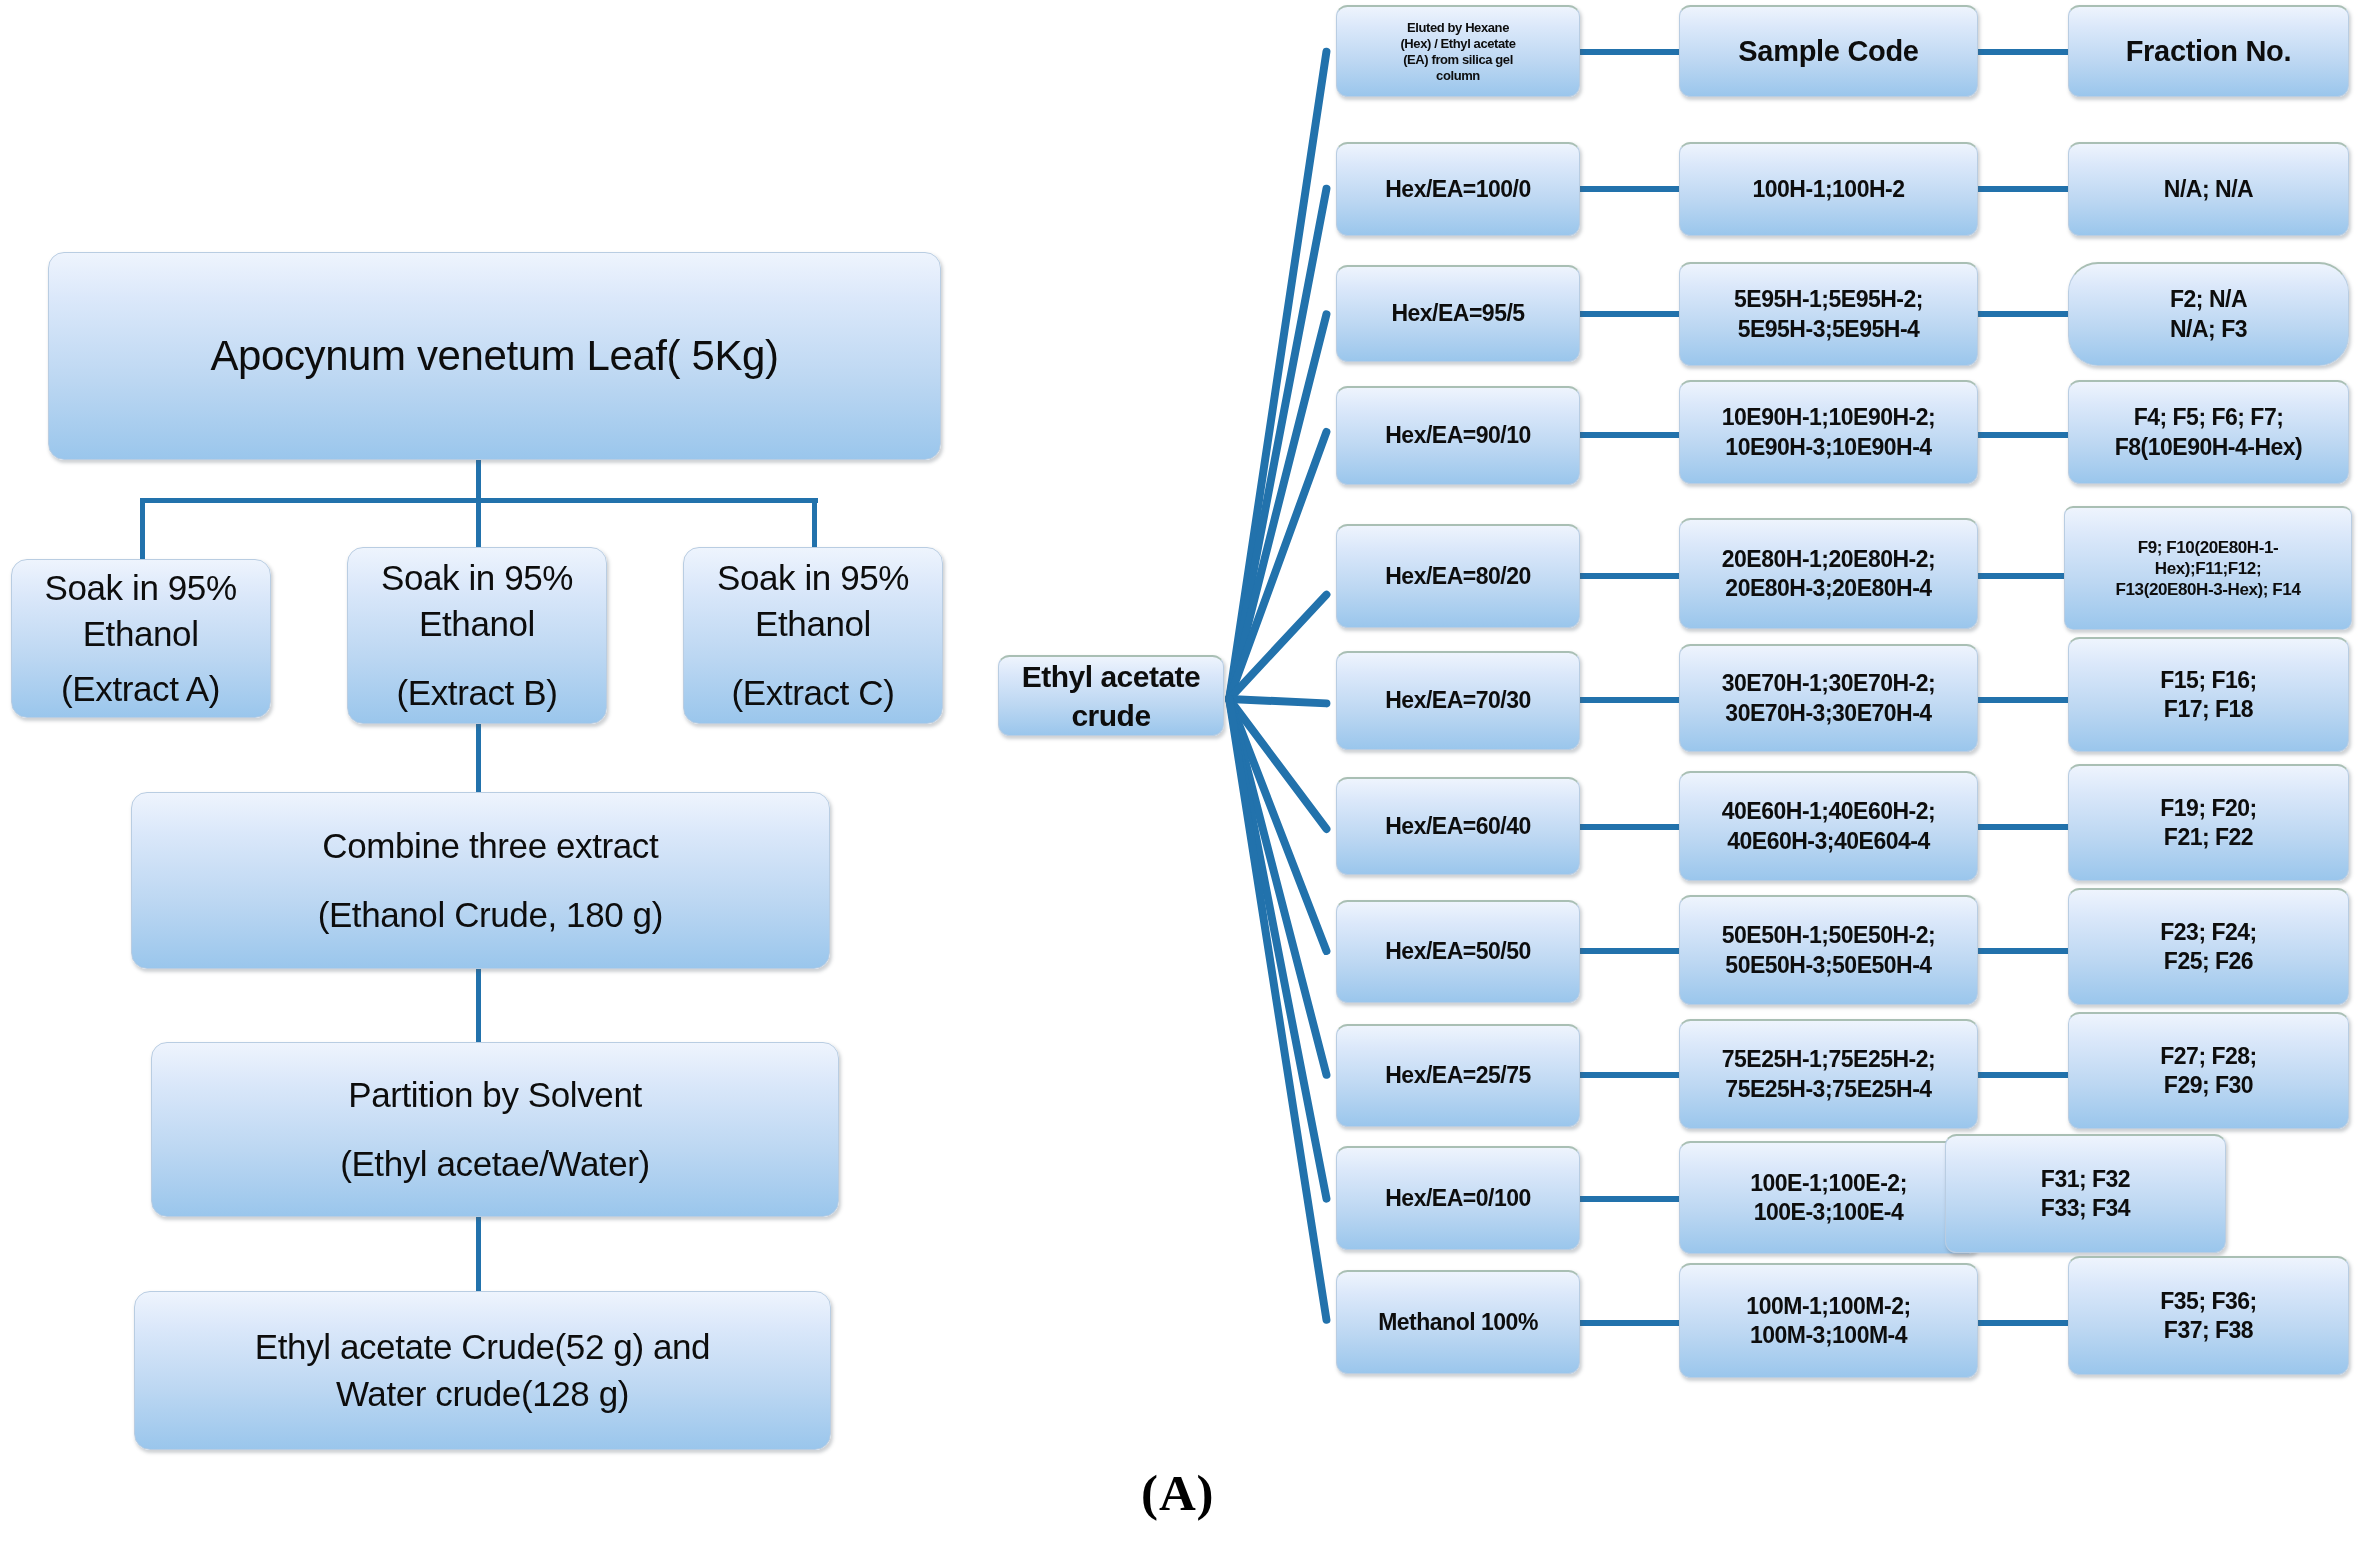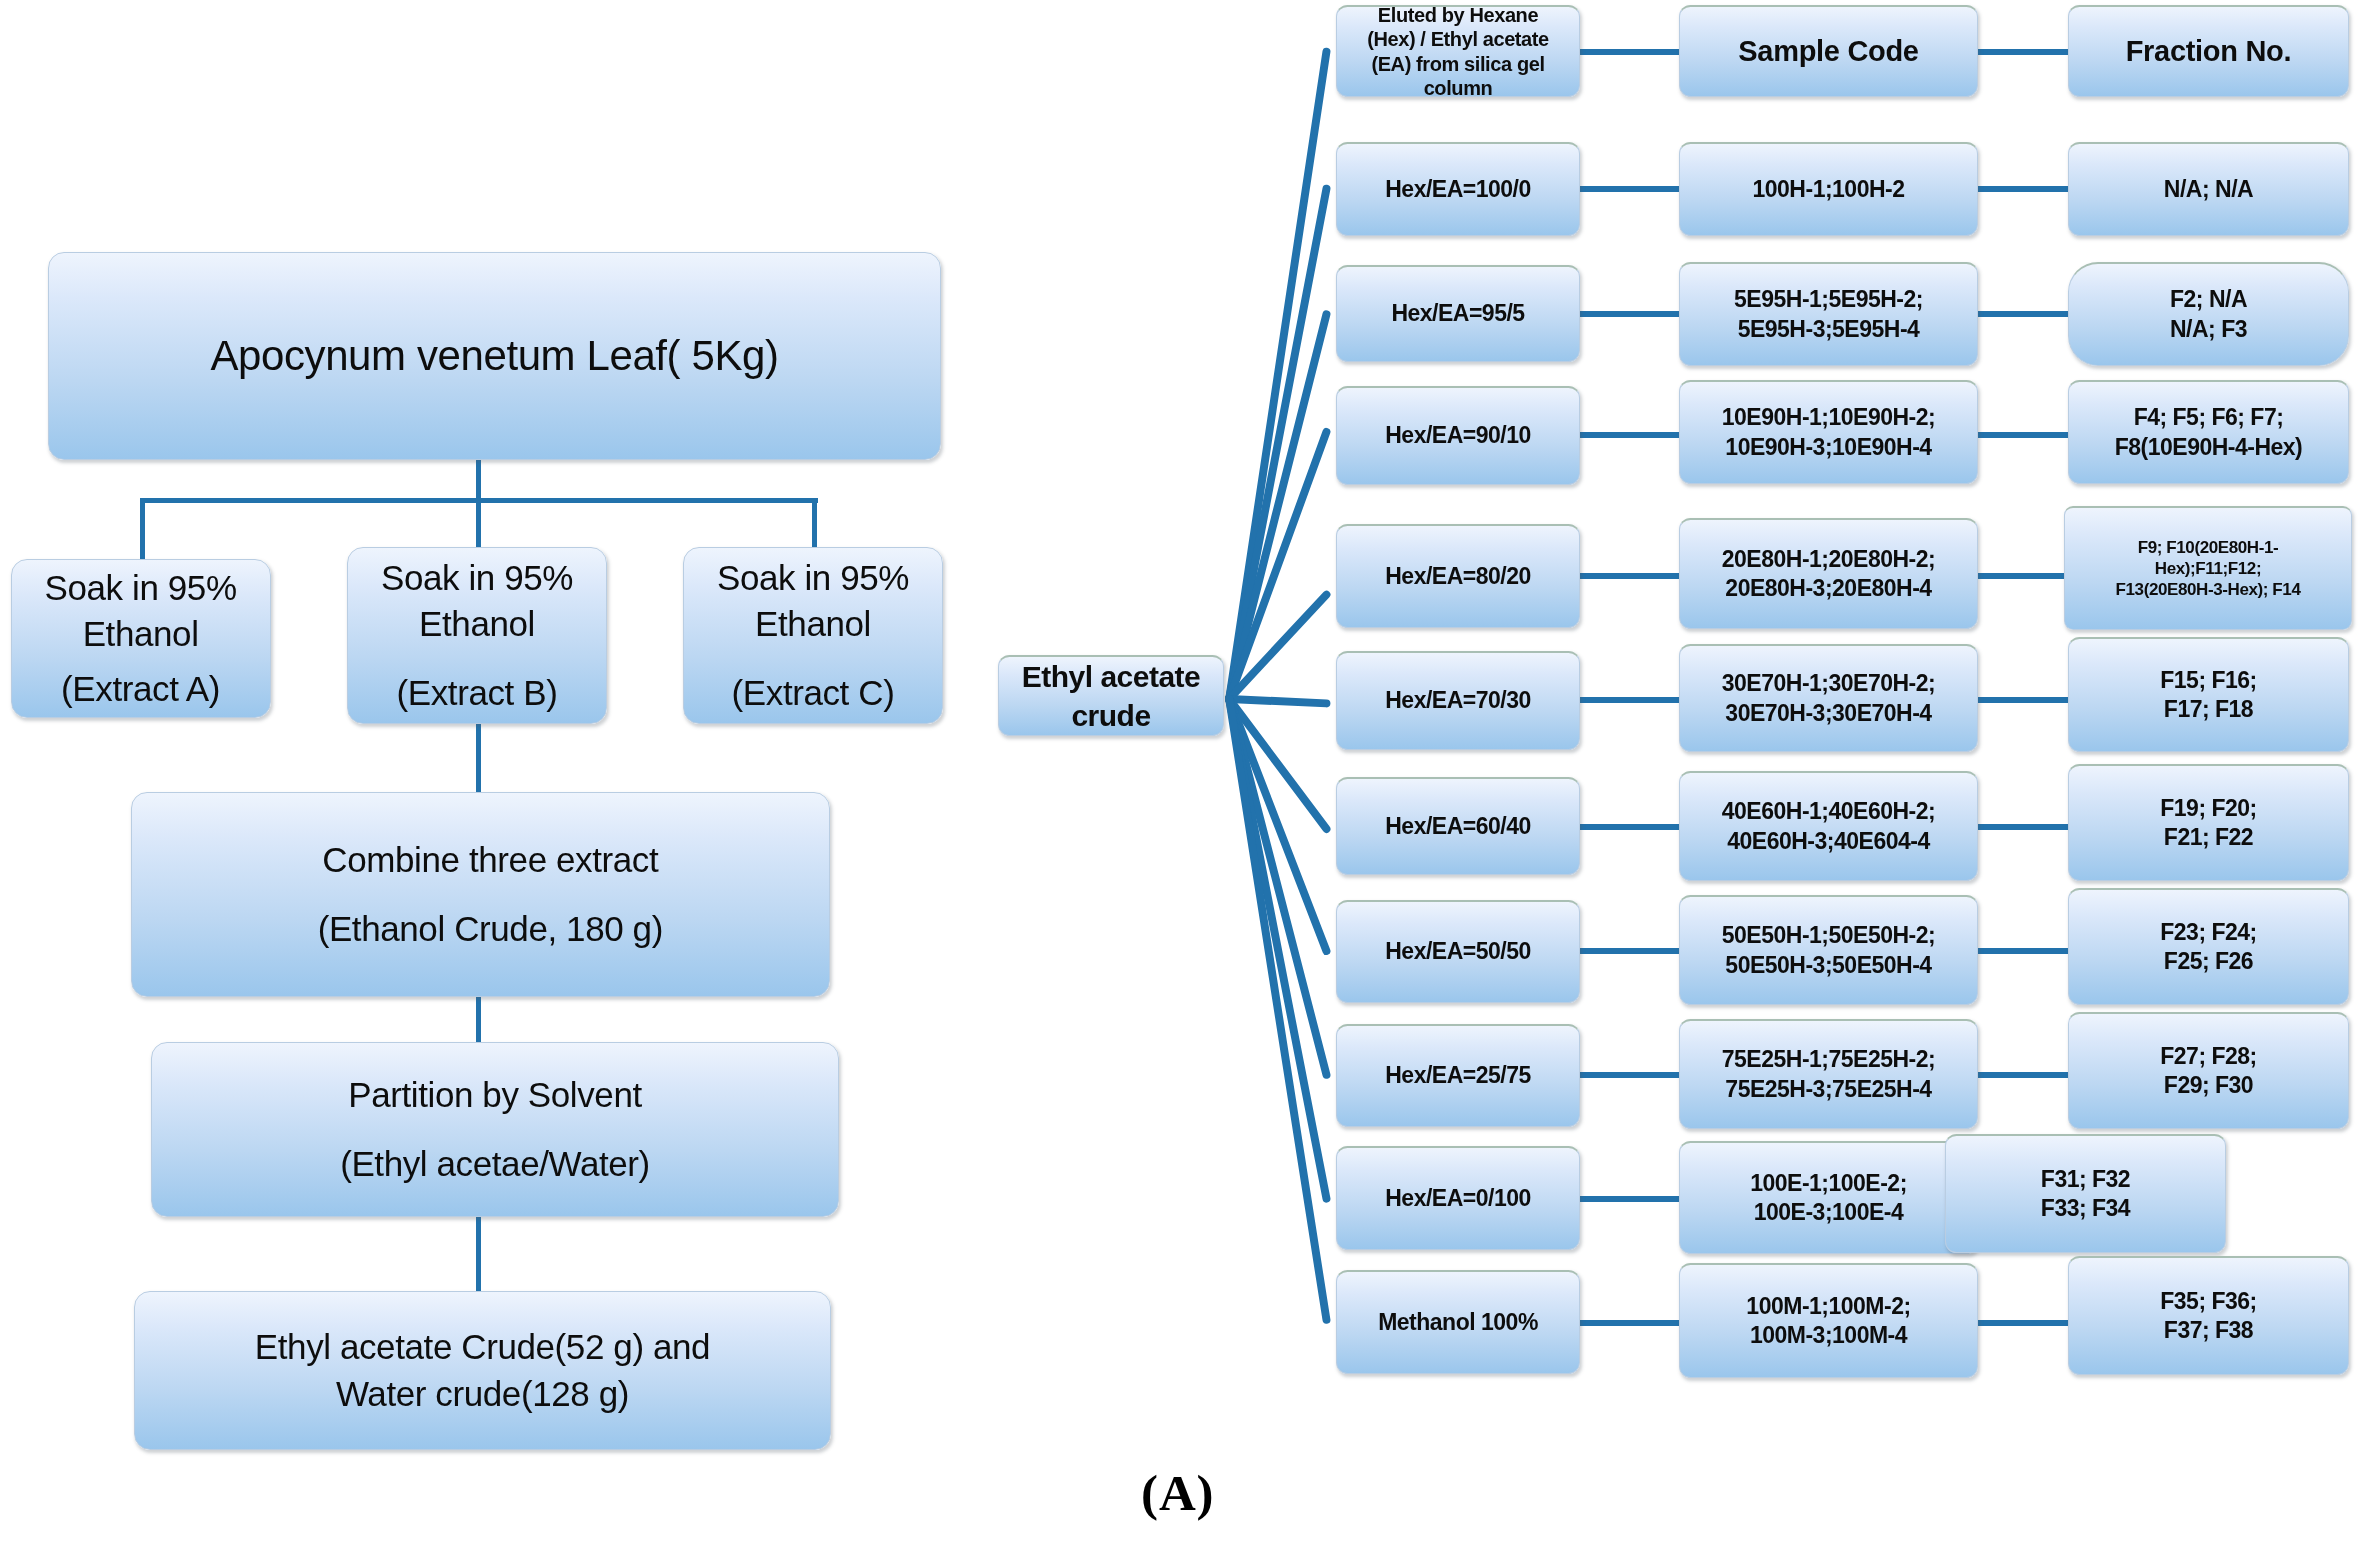--- a/index.html
+++ b/index.html
@@ -54,21 +54,21 @@
     font-weight: bold;
     font-size: 23px;
     line-height: 1.28;
     letter-spacing: -0.5px;
     border-radius: 11.5px;
     border-top: 2.7px solid #a9bfb4;
     padding: 1.8px 5.3px;
   }
   .rnode .ln { display: block; white-space: nowrap; }
   .rnode.hdr { font-size: 29px; letter-spacing: -0.3px; align-items: center; }
-  .rnode.tiny { font-size: 20px; line-height: 1.22; letter-spacing: -0.4px; }
+  .rnode.tiny { font-size: 13px; line-height: 1.22; letter-spacing: -0.4px; }
   .rnode.xtiny { font-size: 17px; line-height: 1.25; letter-spacing: -0.4px; }
   .rnode.hub { font-size: 30px; line-height: 1.3; }
 
   
   .conn {
     position: absolute;
     background: #2272ac;
     z-index: 2;
   }
   .conn.h { height: 6.2px; }
@@ -123,21 +123,21 @@
 
   <div class="node lnode" style="left:683px; top:547px; width:260px; height:177px;">
     <span class="ln">Soak in 95%</span>
     <span class="ln">Ethanol</span>
     <span class="gap"></span>
     <span class="ln">(Extract C)</span>
   </div>
 
   <div class="conn v" style="left:476px; top:722px; width:5.3px; height:73px;"></div>
 
-  <div class="node lnode" style="left:131px; top:792px; width:699px; height:205px;padding-left:32px;">
+  <div class="node lnode" style="left:131px; top:792px; width:699px; height:177px;padding-left:32px;">
     <span class="ln">Combine three extract</span>
     <span class="gap"></span>
     <span class="ln">(Ethanol Crude, 180 g)</span>
   </div>
 
   <div class="conn v" style="left:476px; top:968px; width:5.3px; height:76px;"></div>
 
   <div class="node lnode" style="left:151px; top:1042px; width:688px; height:175px;">
     <span class="ln">Partition by Solvent</span>
     <span class="gap"></span>

